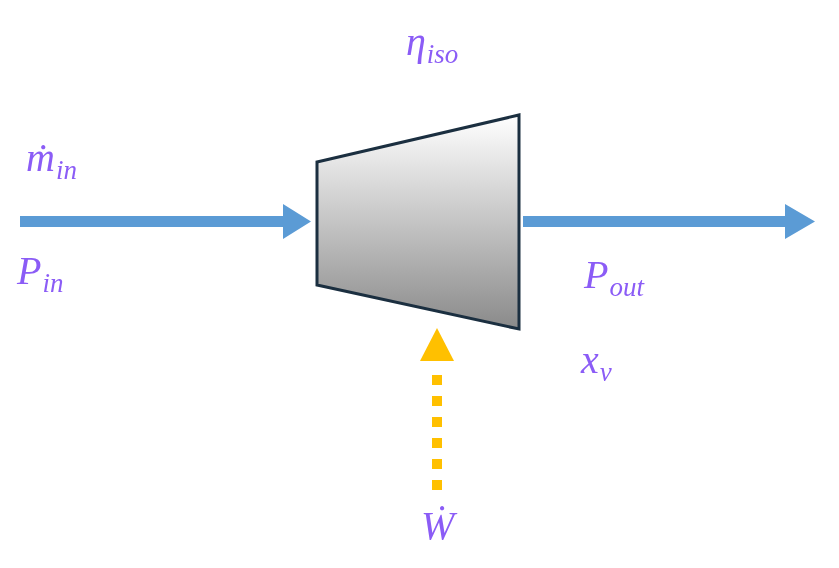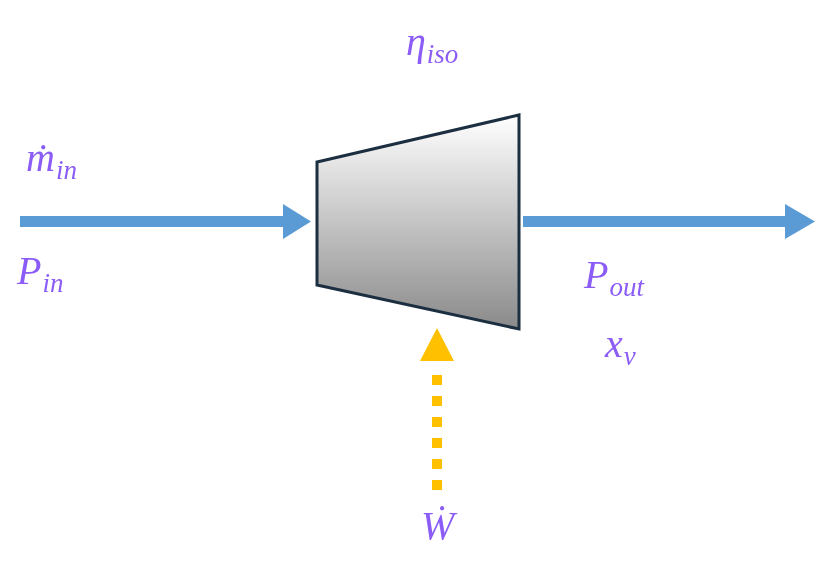--- a/index.html
+++ b/index.html
@@ -59,21 +59,21 @@
 
   <div class="math-label" style="left:17px;top:248px;">
     <span>P</span><span class="sub">in</span>
   </div>
 
 
   <div class="math-label" style="left:584px;top:236px;margin-top:16px;">
     <span>P</span><span class="sub">out</span>
   </div>
 
-  <div class="math-label" style="left:581px;top:321px;margin-left:24px;">
+  <div class="math-label" style="left:581px;top:337px;">
     <span>x</span><span class="sub">v</span>
   </div>
 
   <div class="math-label" style="left:421px;top:503px;">
     <span>Ẇ</span><span class="sub"></span>
   </div>
 
 </div>
 
 </body></html>

